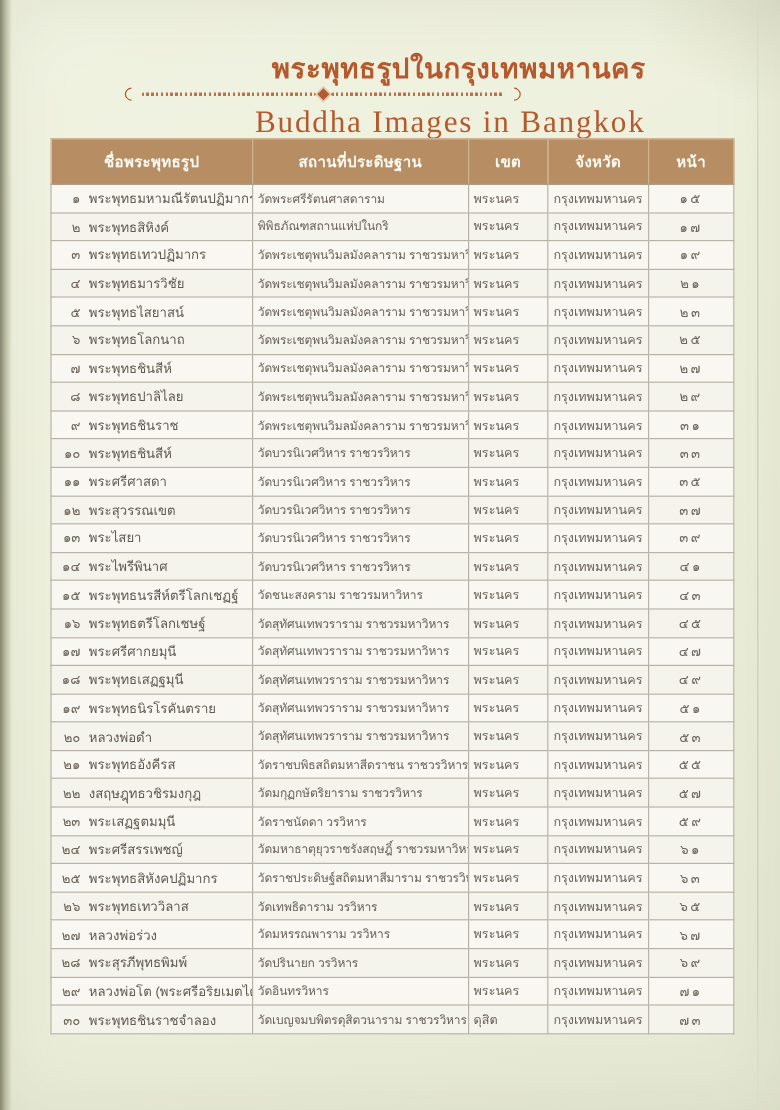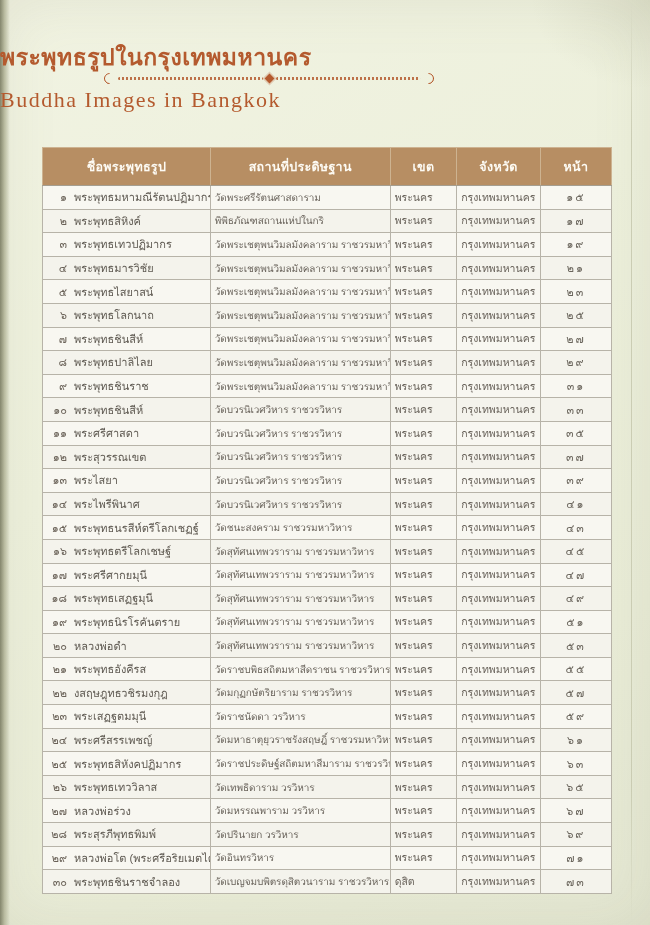--- a/index.html
+++ b/index.html
@@ -20,21 +20,21 @@
   }
   .page-edge{
     position:absolute;right:18px;top:0;width:1px;height:925px;
     background:linear-gradient(180deg,rgba(170,170,140,0),rgba(165,165,135,.45) 15%,rgba(165,165,135,.4) 85%,rgba(170,170,140,0));
   }
   .corner-shade{
     position:absolute;right:0;top:0;width:120px;height:90px;
     background:radial-gradient(ellipse at top right,rgba(150,150,120,.18),rgba(150,150,120,0) 70%);
   }
   
-  .head{position:absolute;left:0;top:44px;width:538px;text-align:left;}
+  .head{position:absolute;left:0;top:44px;width:538px;text-align:right;}
   .title-thai{
     margin:0;font-size:23px;line-height:1.15;font-weight:700;
     color:#b45a2e;letter-spacing:.5px;
   }
   .ornament{
     width:330px;margin:2px auto 1px auto;height:12px;
     display:flex;align-items:center;justify-content:center;gap:3px;
   }
   .curl{
     width:9px;height:9px;flex:0 0 auto;
@@ -47,29 +47,29 @@
     height:3px;flex:1 1 auto;
     background-image:repeating-linear-gradient(90deg,#b45a2e 0 2px,rgba(0,0,0,0) 2px 4px);
     border-radius:2px;opacity:.85;
   }
   .diamond{
     width:7px;height:7px;flex:0 0 auto;background:#b45a2e;transform:rotate(45deg);
     box-shadow:0 0 0 1.5px rgba(180,90,46,.25);
   }
   .title-eng{
     margin:3px 0 2px 0;font-family:"Liberation Serif",serif;font-weight:400;
-    font-size:22px;color:#b45a2e;letter-spacing:1.5px;
+    font-size:26px;color:#b45a2e;letter-spacing:1.5px;
   }
   
   table.toc{
     position:absolute;left:42px;top:115px;width:570px;
     border-collapse:collapse;table-layout:fixed;
     background:#f8f7f1;
     border:1px solid #a59e90;
-    font-size:11px;color:#5f5a52;margin-top:32px;
+    font-size:11px;color:#5f5a52;
   }
   .toc thead th{
     background:#b78e63;color:#fdfbf4;font-weight:700;font-size:12.5px;
     height:37px;padding:0 2px;border:1px solid #cdb391;border-bottom:1px solid #a59e90;
     letter-spacing:.3px;
   }
   .toc tbody td{
     height:22.6px;padding:0 4px;border:1px solid #b7b3a8;
     white-space:nowrap;overflow:hidden;
   }

